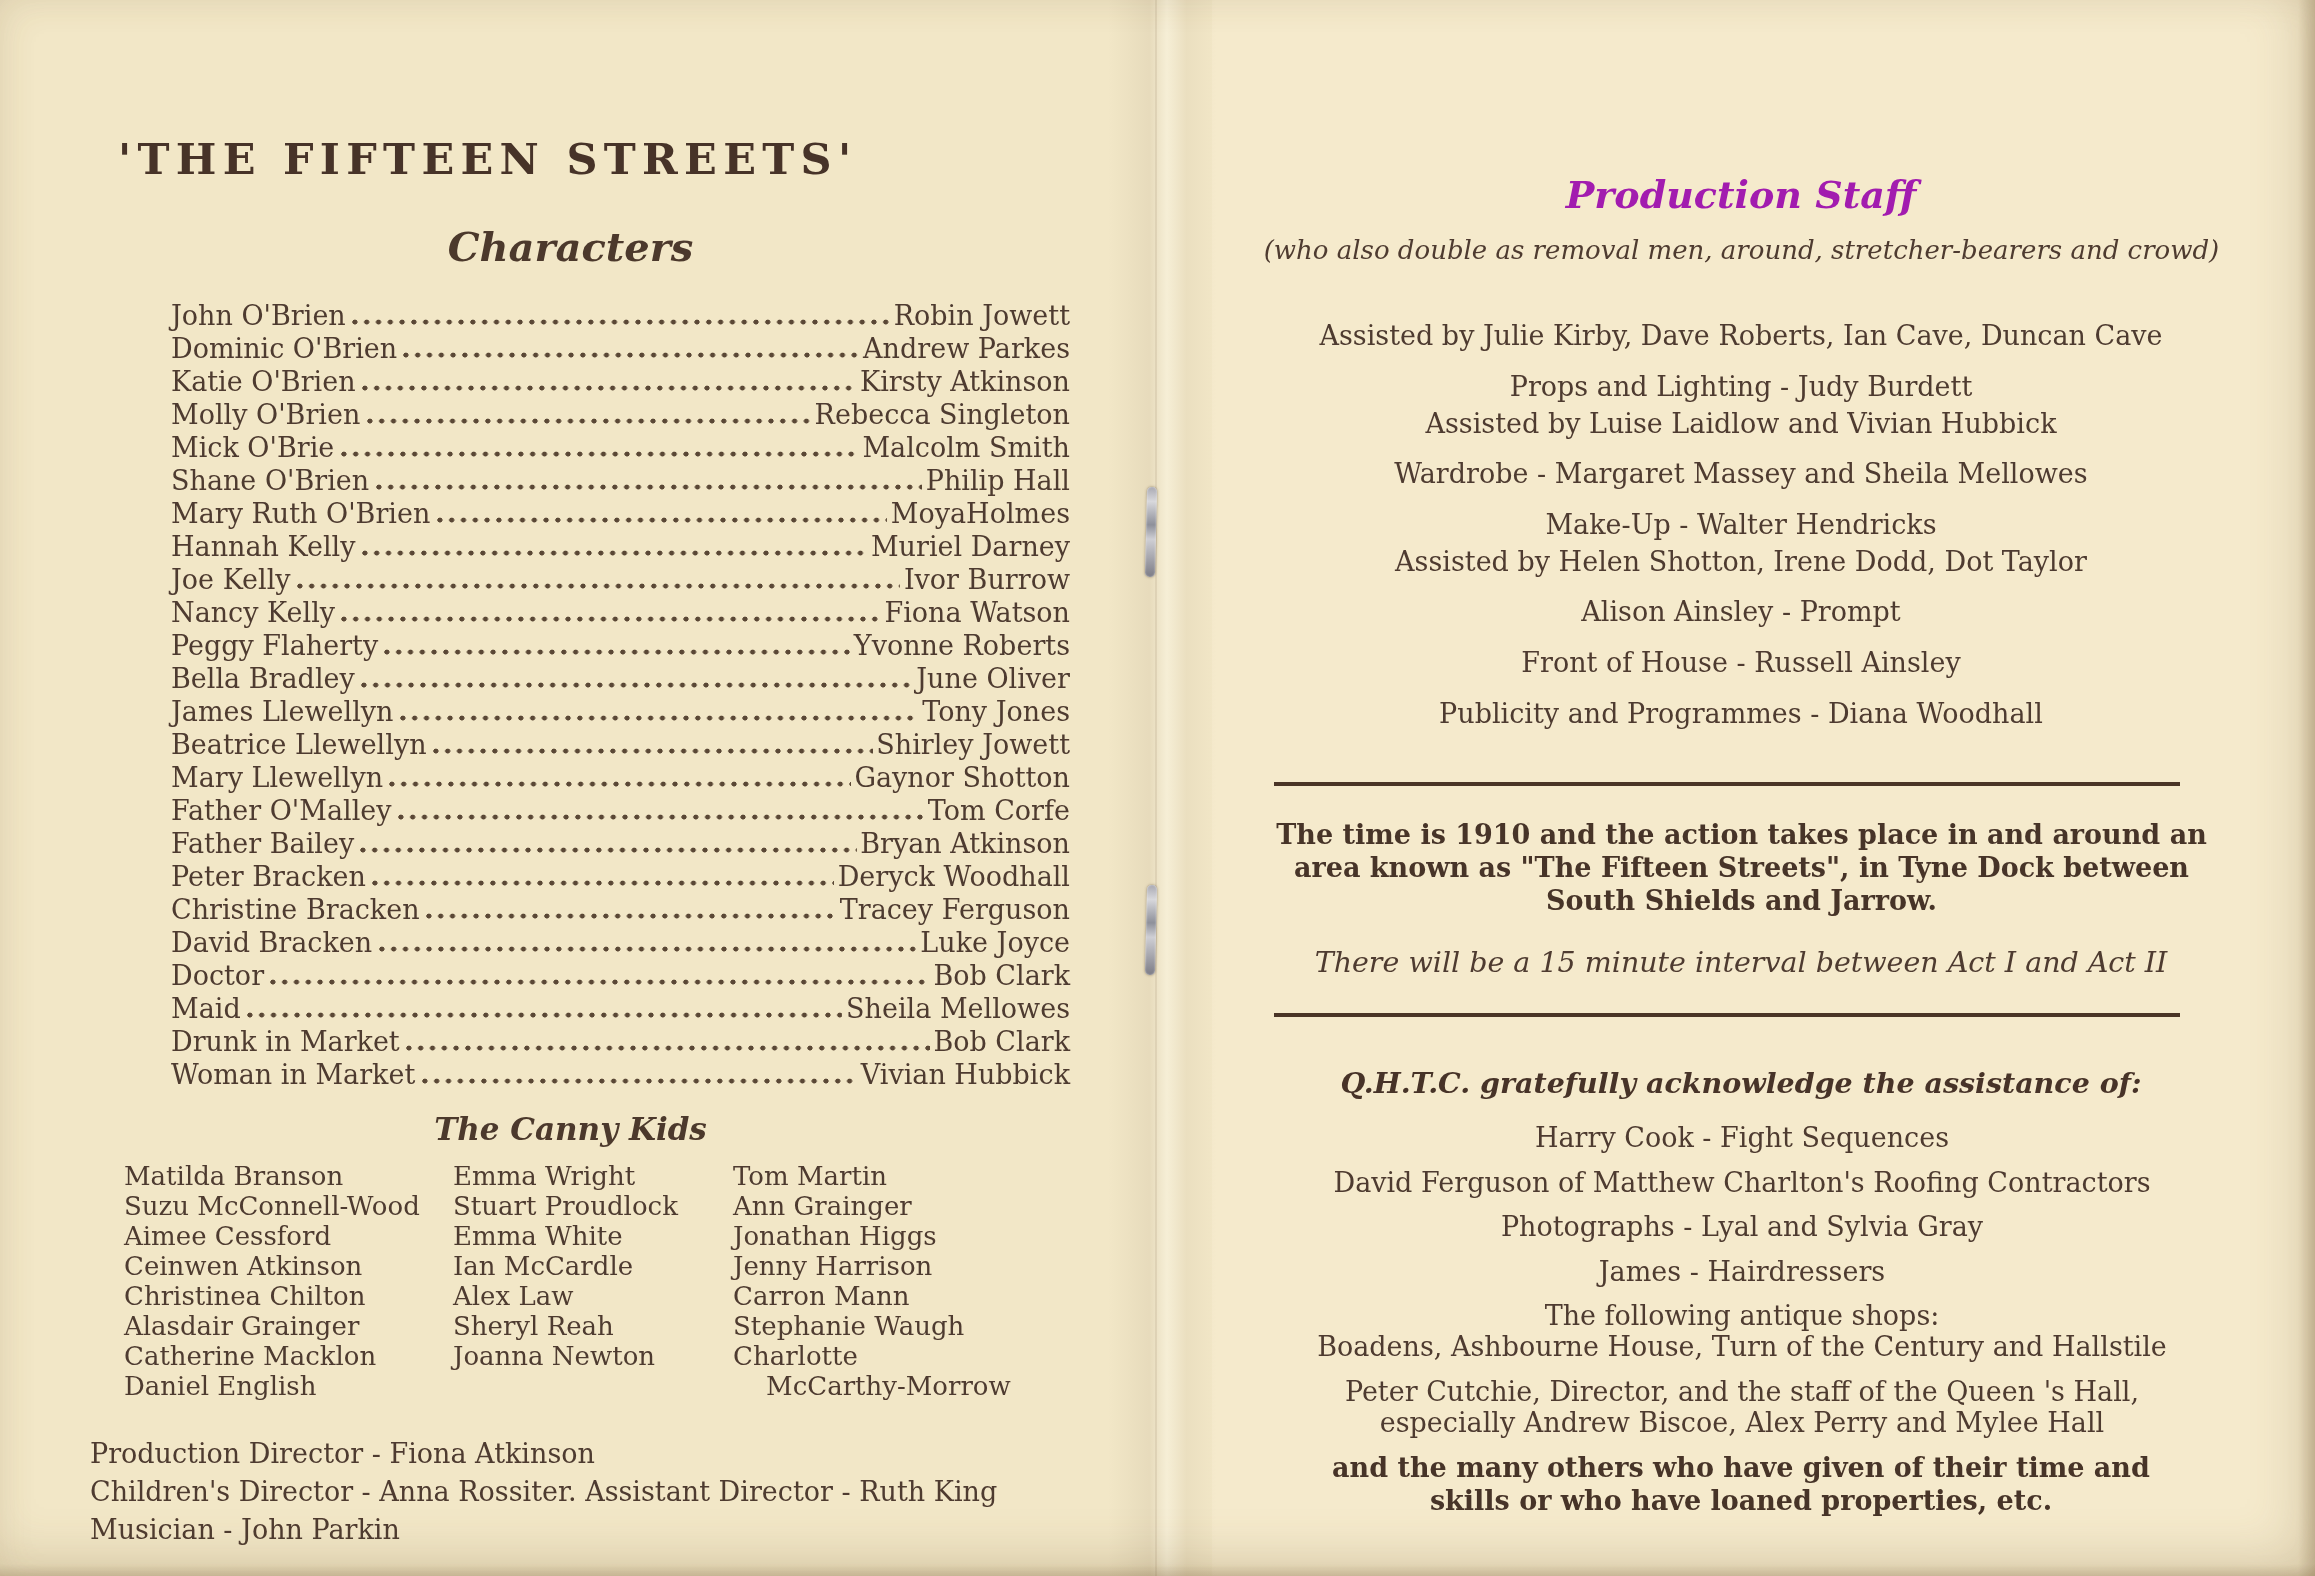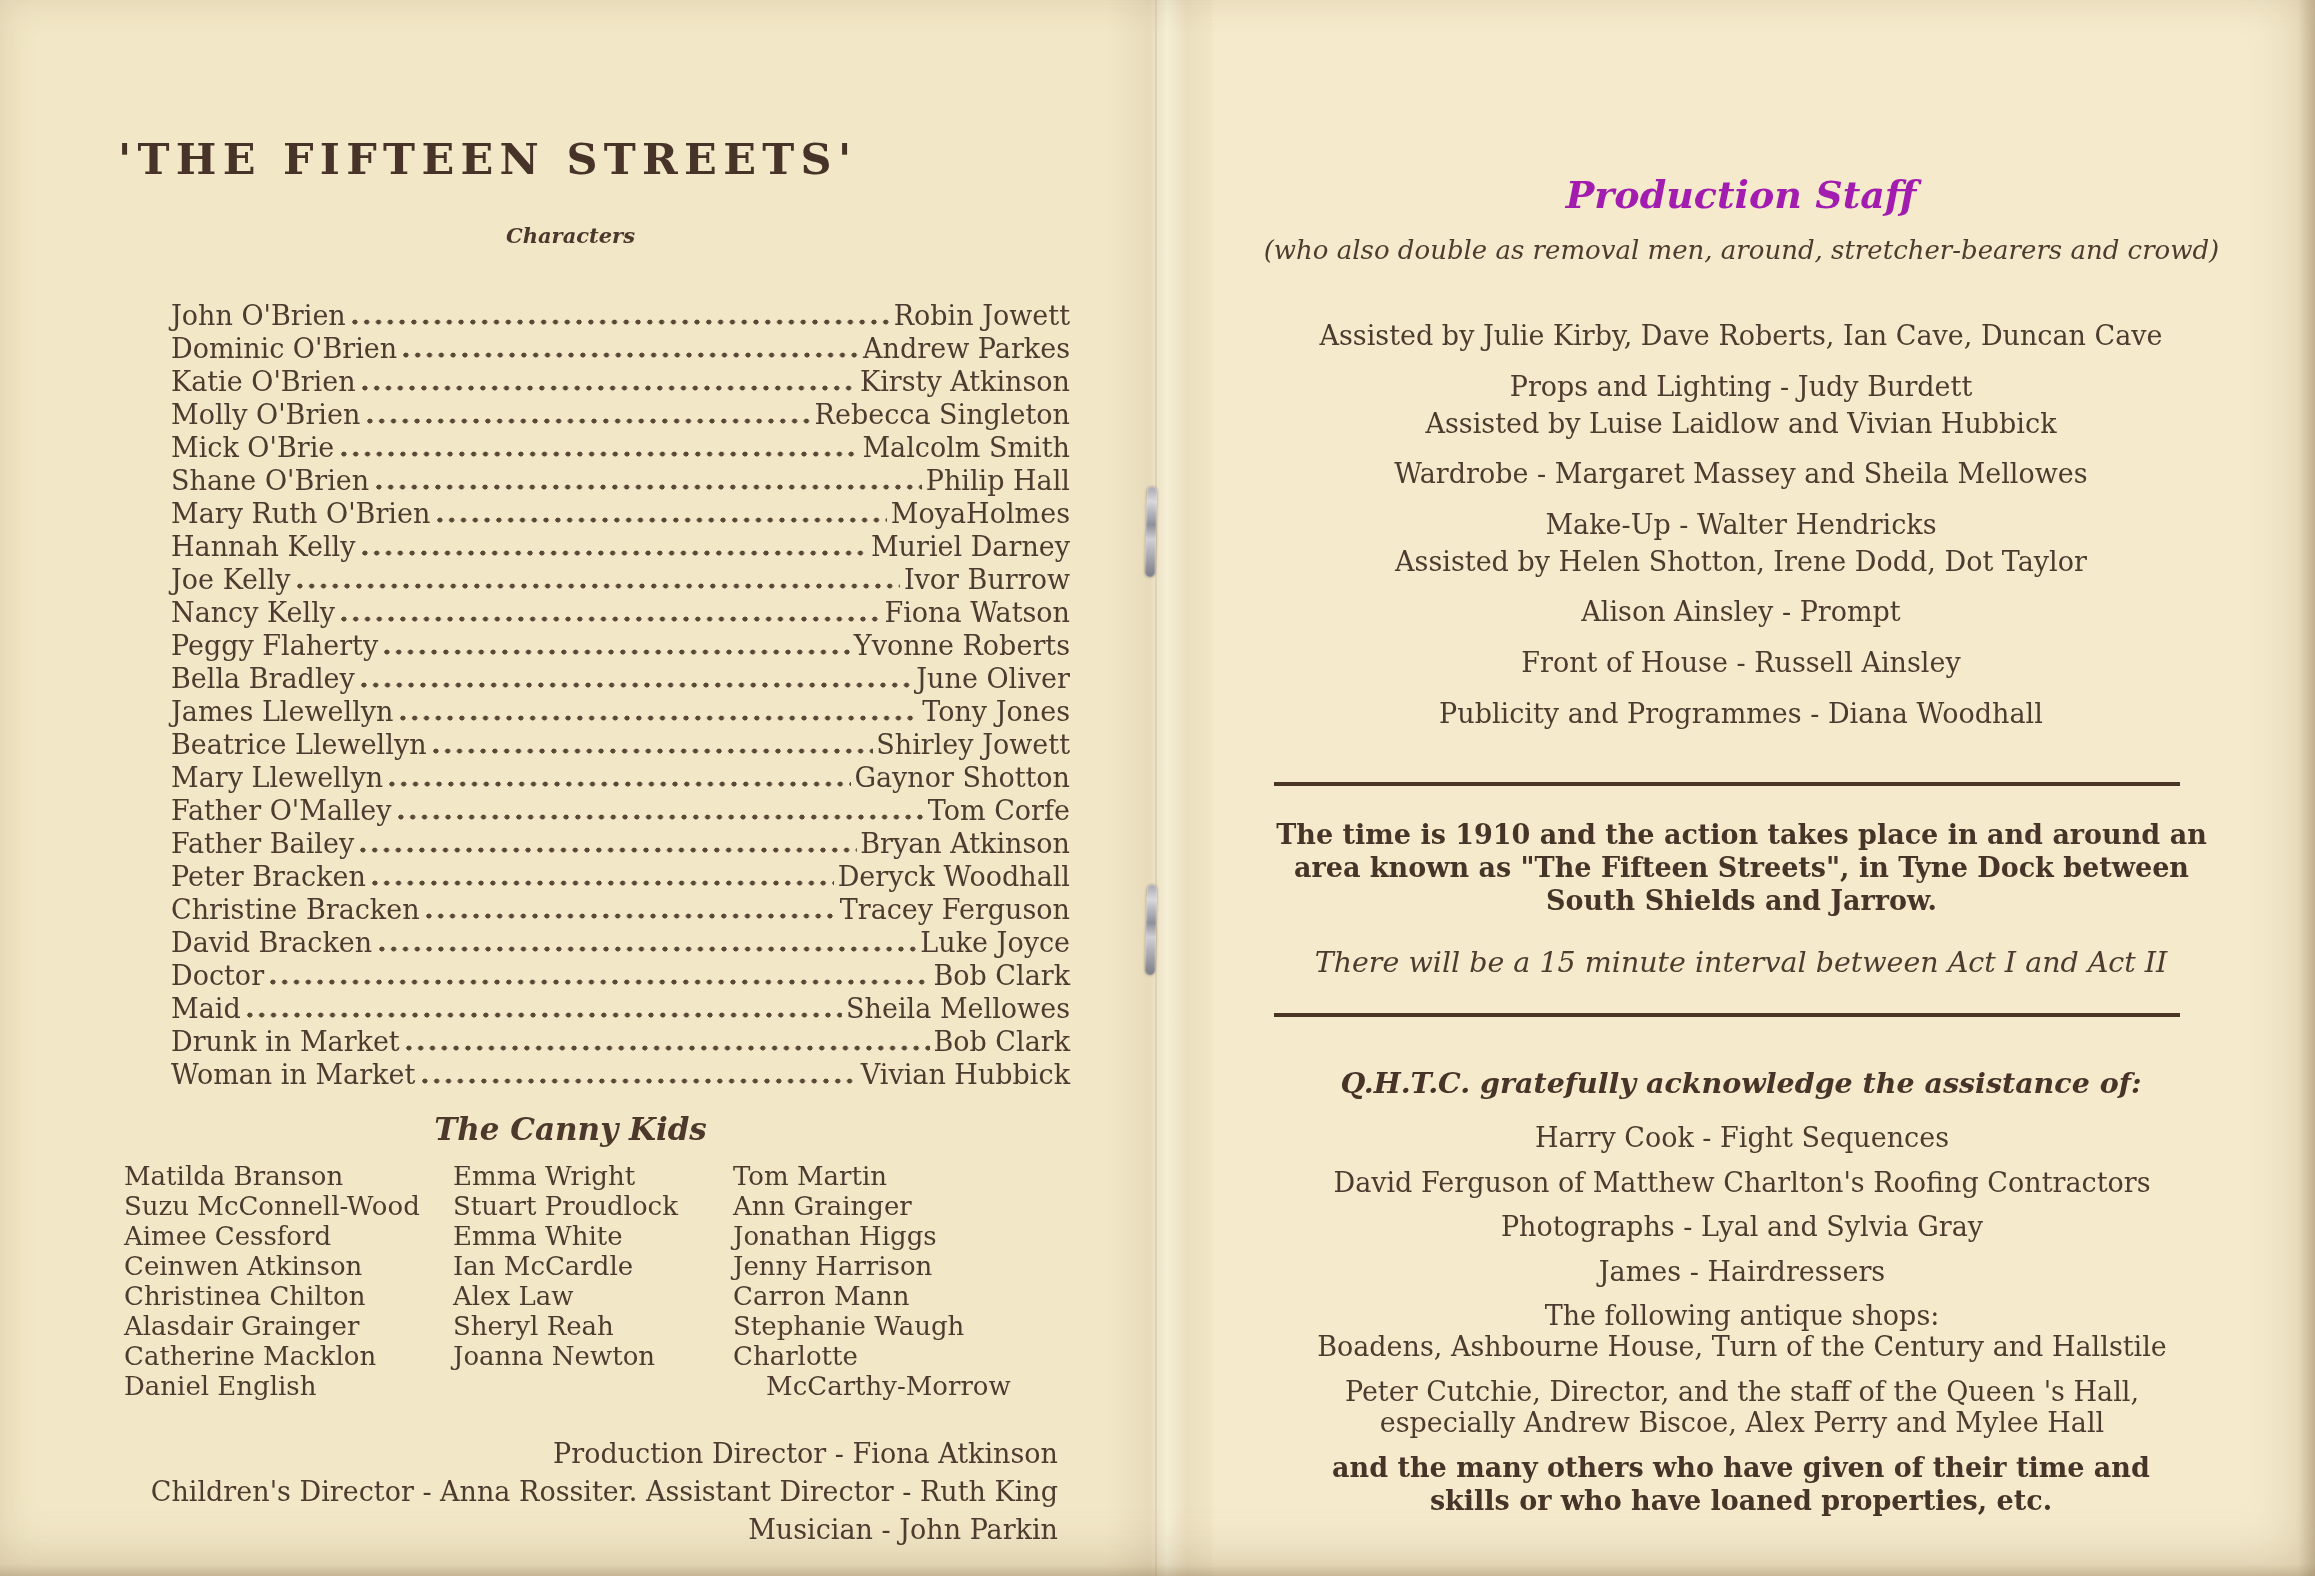--- a/index.html
+++ b/index.html
@@ -26,37 +26,37 @@
     background:linear-gradient(180deg,#a9a9b2 0%,#d8d8dc 16%,#8e909a 42%,#cfcfd4 58%,#7c7c86 100%);
     box-shadow:0 0 2.7px rgba(70,55,40,.55), inset 0 0 1.8px rgba(255,255,255,.65);
     transform:rotate(1.4deg);}
   .staple.top{top:487px;height:90px;}
   .staple.bottom{top:885px;height:90px;}
 
   
   .lp-title{position:absolute;left:118px;top:134px;width:905px;
     font-size:43px;font-weight:bold;letter-spacing:6.3px;color:#473328;white-space:nowrap;}
   .lp-char-head{position:absolute;left:118px;top:223px;width:905px;text-align:center;
-    font-size:21px;font-weight:bold;font-style:italic;color:#4c392c;}
+    font-size:40px;font-weight:bold;font-style:italic;color:#4c392c;}
   .cast-list{position:absolute;left:123px;top:299px;width:899px;margin-left:48px;}
   .cast-row{display:flex;height:33px;line-height:33px;font-size:27px;}
   .cast-row .role{white-space:nowrap;}
   .cast-row .actor{white-space:nowrap;}
   .leader{flex:1;align-self:flex-end;height:6.3px;margin:0 3.6px 7.2px 6.3px;min-width:23.5px;
     background-image:radial-gradient(circle at 2.9px 3.2px,#5a4735 2.3px,rgba(90,71,53,0) 2.9px);
     background-size:11.8px 6.3px;background-repeat:repeat-x;}
   .lp-kids-head{position:absolute;left:118px;top:1111px;width:905px;text-align:center;
     font-size:31px;font-weight:bold;font-style:italic;color:#4c392c;}
   .kids{position:absolute;left:124px;top:1161px;width:959px;display:flex;
     font-size:26px;line-height:30px;}
   .kid-col{white-space:pre-wrap;}
   .kid-col.c1{width:329px;}
   .kid-col.c2{width:280px;}
   .kid-col.c3{flex:1;}
-  .credits{position:absolute;left:90px;top:1435px;width:968px;text-align:right;
+  .credits{position:absolute;left:90px;top:1435px;width:968px;text-align:left;
     font-size:27px;line-height:38px;}
 
   
   .rp-head{position:absolute;left:1268px;top:172px;width:946px;text-align:center;
     font-size:38px;font-weight:bold;font-style:italic;color:#a21caf;}
   .rp-sub{position:absolute;left:1254px;top:235px;width:975px;text-align:center;
     font-size:26px;font-style:italic;}
   .staff{position:absolute;left:1268px;top:317px;width:946px;text-align:center;
     font-size:27px;line-height:37px;}
   .staff-group{margin-bottom:13.6px;}

